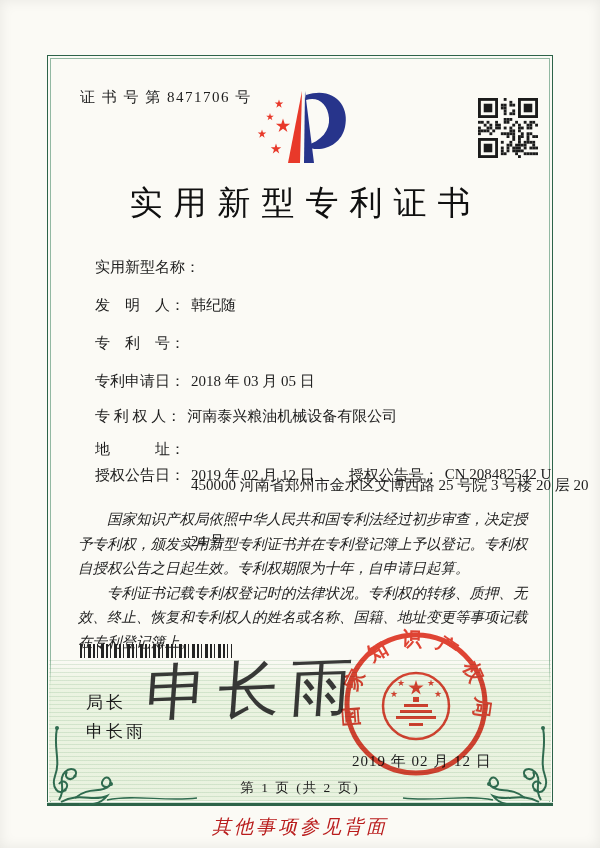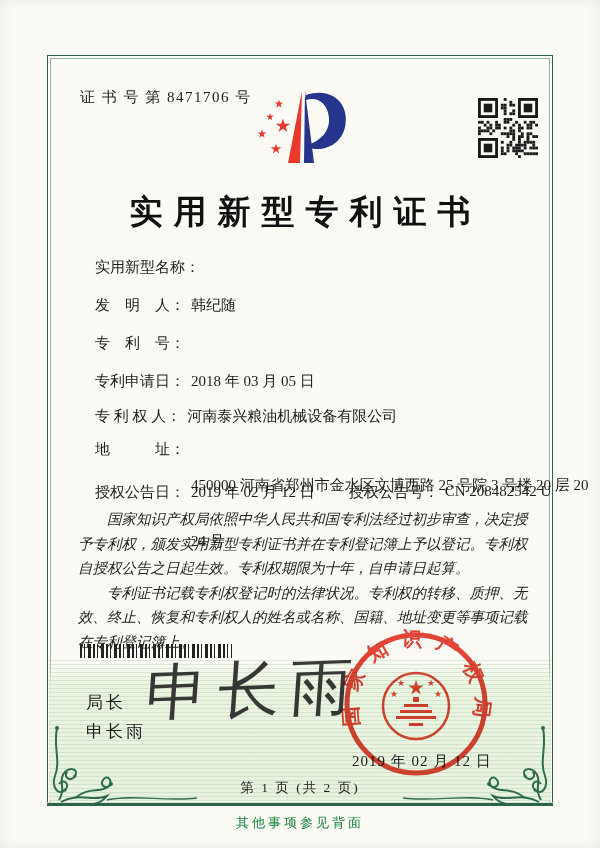--- a/index.html
+++ b/index.html
@@ -16,42 +16,42 @@
   
   .green-zone{
     position:absolute;left:1px;right:1px;bottom:4px;height:142px;
     background:
       repeating-linear-gradient(0deg, rgba(110,165,115,.20) 0 1px, rgba(110,165,115,0) 1px 4px),
       linear-gradient(180deg, rgba(234,243,224,0) 0, rgba(234,243,224,.95) 26px, #e9f2df 100%);
   }
   .certno{position:absolute;left:80px;top:88px;font-size:15px;letter-spacing:1.5px;}
   .logo{position:absolute;left:250px;top:83px;width:106px;height:86px;}
   .qr{position:absolute;left:478px;top:98px;width:60px;height:60px;}
-  .title{position:absolute;left:0;top:190px;width:100%;text-align:center;
-    font-size:33px;font-weight:700;letter-spacing:11px;text-indent:11px;color:#101010;}
+  .title{position:absolute;left:0;top:181px;width:100%;text-align:center;
+    font-size:33px;font-weight:400;letter-spacing:11px;text-indent:11px;color:#101010;}
   .fields{position:absolute;left:80px;top:258px;width:452px;font-size:15px;}
   .frow{position:absolute;left:0;display:flex;white-space:pre;margin-left:15px;}
   .frow .lab{margin-right:6px;}
-  .f0{top:0}.f1{top:38px}.f2{top:76px}.f3{top:114px}.f4{top:149px}.f5{top:182px}.f6{top:225px}
+  .f0{top:0}.f1{top:38px}.f2{top:76px}.f3{top:114px}.f4{top:149px}.f5{top:182px}.f6{top:208px}
   .addr-val div{line-height:22px;white-space:pre;}
   .pair2{margin-left:34px;display:flex;white-space:pre;}
   .paras{position:absolute;left:78px;top:507px;width:456px;font-size:14.5px;line-height:24.5px;
     font-style:italic;color:#222;}
   .paras p{margin:0;text-indent:2em;}
   .barcode{position:absolute;left:80px;top:644px;width:152px;height:14px;
     background:repeating-linear-gradient(90deg,#232323 0 2px,transparent 2px 4px,#232323 4px 5px,transparent 5px 8px,#232323 8px 11px,transparent 11px 13px);}
   .officer{position:absolute;left:86px;top:688px;font-size:17px;line-height:29px;letter-spacing:3px;z-index:3;}
   .signature{
     position:absolute;left:146px;top:648px;font-size:62px;letter-spacing:10px;color:#1f1f1f;
     transform:rotate(-2deg) skewX(-6deg);opacity:.88;z-index:2;font-weight:400;
   }
   .seal{position:absolute;left:338px;top:628px;width:156px;height:152px;mix-blend-mode:multiply;opacity:.95;z-index:4;}
   .seal-date{position:absolute;left:352px;top:752px;font-size:15px;letter-spacing:1px;z-index:3;}
   .pageinfo{position:absolute;left:0;top:779px;width:100%;text-align:center;font-size:13.5px;letter-spacing:2px;z-index:3;}
-  .backnote{position:absolute;left:0;top:814px;width:100%;text-align:center;font-size:13px;letter-spacing:3px;color:#15803d;}
+  .backnote{position:absolute;left:0;top:814px;width:100%;text-align:center;font-size:19px;font-style:italic;letter-spacing:3px;color:#b91c1c;}
   .flourish{position:absolute;bottom:40px;width:150px;height:82px;z-index:2;}
   .flourish.left{left:49px;}
   .flourish.right{right:49px;transform:scaleX(-1);}
 </style>
 </head>
 <body>
 
 <div class="scan">
 
   <div class="frame">

